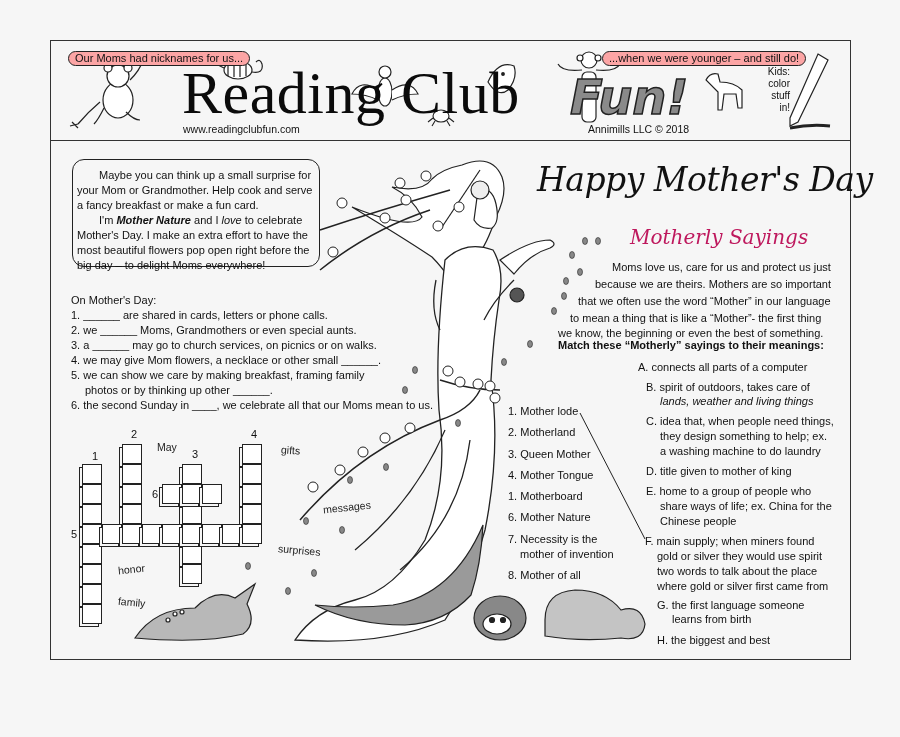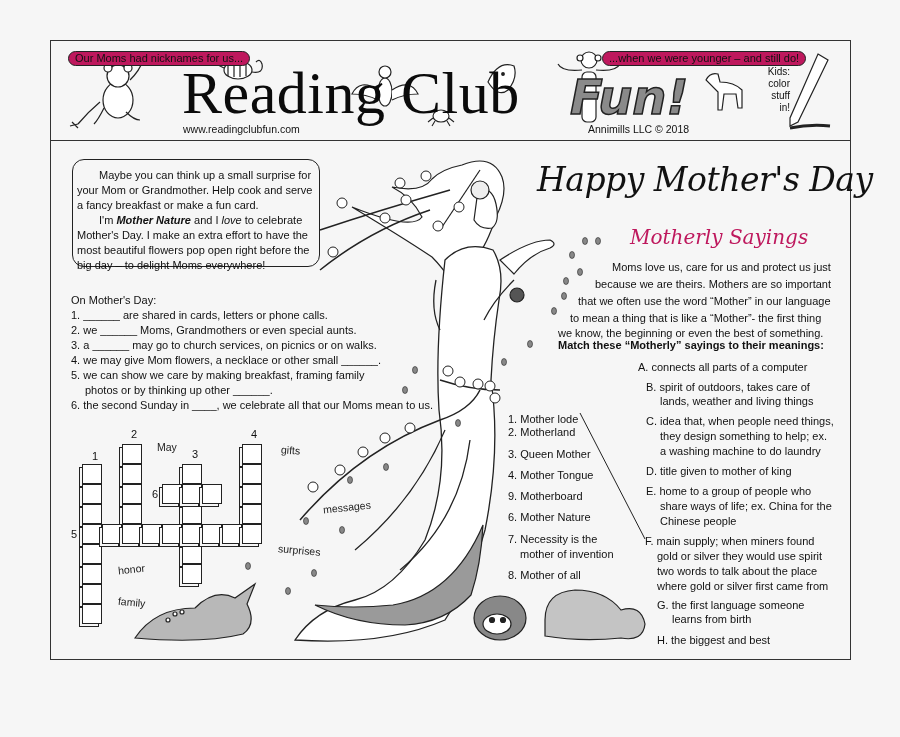--- a/index.html
+++ b/index.html
@@ -1,21 +1,21 @@
 <!DOCTYPE html>
 <html><head>
 <meta charset="utf-8">
 <style>
   * { box-sizing: border-box; margin: 0; padding: 0; }
   html, body { width: 900px; height: 737px; background: #f6f6f6; overflow: hidden; }
   body { position: relative; font-family: "Liberation Sans", sans-serif; color: #111; }
   .page { position: absolute; left: 50px; top: 40px; width: 801px; height: 620px; border: 1.5px solid #333; background: #f6f6f6; }
   .header-divider { position: absolute; left: 50px; top: 140px; width: 801px; height: 0; border-top: 1.5px solid #333; }
 
-  .bubble { position: absolute; border: 1.2px solid #222; border-radius: 10px; background: #be185d; font-size: 11px; line-height: 13px; padding: 0 6px; white-space: nowrap; }
+  .bubble { position: absolute; border: 1.2px solid #222; border-radius: 10px; background: #fca5a5; font-size: 11px; line-height: 13px; padding: 0 6px; white-space: nowrap; }
   .title-main { position: absolute; left: 182px; top: 62px; font-family: "Liberation Serif", serif; font-size: 60px; line-height: 62px; letter-spacing: 0.5px; color: #0b0b0b; }
   .title-fun { position: absolute; left: 570px; top: 72px; font-family: "DejaVu Sans", sans-serif; font-weight: bold; font-style: italic; font-size: 48px; line-height: 50px; color: #8a8a8a; -webkit-text-stroke: 1.5px #222; }
   .url { position: absolute; left: 183px; top: 123px; font-size: 10.5px; color: #111; }
   .copyright { position: absolute; left: 588px; top: 123px; font-size: 10.5px; color: #111; }
   .kids { position: absolute; left: 764px; top: 66px; font-size: 10px; line-height: 12px; text-align: right; width: 26px; }
 
   .intro-box { position: absolute; left: 72px; top: 159px; width: 248px; height: 108px; border: 1.3px solid #222; border-radius: 12px; font-size: 11px; line-height: 15px; padding: 8px 6px 0 4px; color: #111; }
   .intro-box p { text-indent: 22px; }
   .fill-list { position: absolute; left: 71px; top: 293px; width: 370px; font-size: 11px; line-height: 15px; }
   .fill-list .li { white-space: nowrap; }
@@ -285,36 +285,36 @@
 <div class="script-sub">Motherly Sayings</div>
 
 <div class="paragraph" style="left:612px; top:260px;">Moms love us, care for us and protect us just</div>
 <div class="paragraph" style="left:595px; top:277px;">because we are theirs. Mothers are so important</div>
 <div class="paragraph" style="left:578px; top:294px;">that we often use the word “Mother” in our language</div>
 <div class="paragraph" style="left:570px; top:311px;">to mean a thing that is like a “Mother”- the first thing</div>
 <div class="paragraph" style="left:558px; top:326px;">we know, the beginning or even the best of something.</div>
 <div class="match-heading">Match these “Motherly” sayings to their meanings:</div>
 
 <div class="sayings">
-  <div class="si" style="left:0; top:8px;">1. Mother lode</div>
+  <div class="si" style="left:0; top:0;">1. Mother lode</div>
   <div class="si" style="left:0; top:21px;">2. Motherland</div>
   <div class="si" style="left:0; top:43px;">3. Queen Mother</div>
   <div class="si" style="left:0; top:64px;">4. Mother Tongue</div>
-  <div class="si" style="left:0; top:85px;">9. Motherboard</div>
+  <div class="si" style="left:0; top:85px;">1. Motherboard</div>
   <div class="si" style="left:0; top:106px;">6. Mother Nature</div>
   <div class="si" style="left:0; top:128px;">7. Necessity is the</div>
   <div class="si" style="left:12px; top:143px;">mother of invention</div>
   <div class="si" style="left:0; top:164px;">8. Mother of all</div>
 </div>
 
 <div class="meanings">
   <div class="mi" style="left:638px; top:360px;">A. connects all parts of a computer</div>
 
   <div class="mi" style="left:646px; top:380px;">B. spirit of outdoors, takes care of</div>
-  <div class="mi" style="left:660px; top:394px;">lands, weather and living things</div>
+  <div class="mi" style="left:660px; top:394px;font-style:italic;">lands, weather and living things</div>
 
   <div class="mi" style="left:646px; top:414px;">C. idea that, when people need things,</div>
   <div class="mi" style="left:660px; top:429px;">they design something to help; ex.</div>
   <div class="mi" style="left:660px; top:444px;">a washing machine to do laundry</div>
 
   <div class="mi" style="left:646px; top:464px;">D. title given to mother of king</div>
 
   <div class="mi" style="left:646px; top:484px;">E. home to a group of people who</div>
   <div class="mi" style="left:660px; top:499px;">share ways of life; ex. China for the</div>
   <div class="mi" style="left:660px; top:514px;">Chinese people</div>

